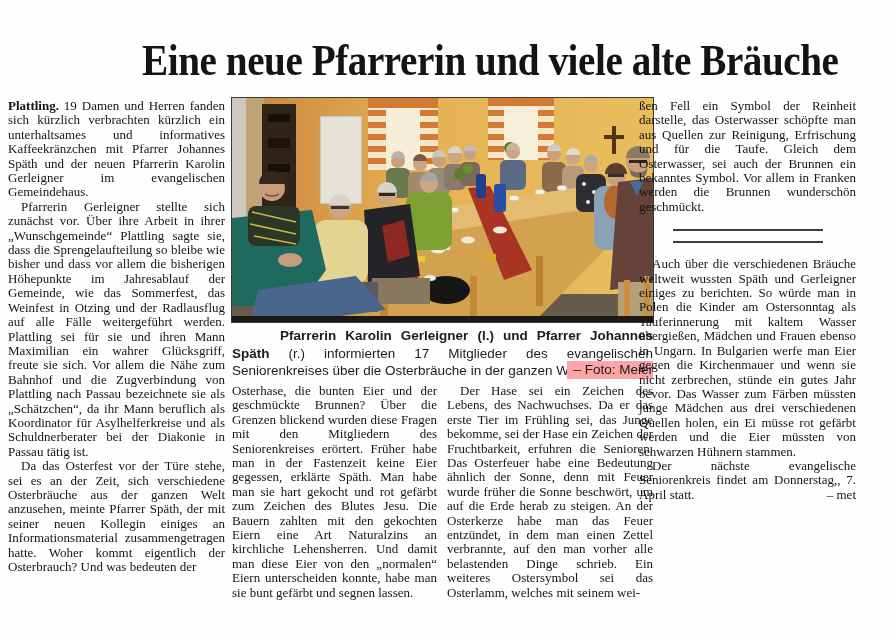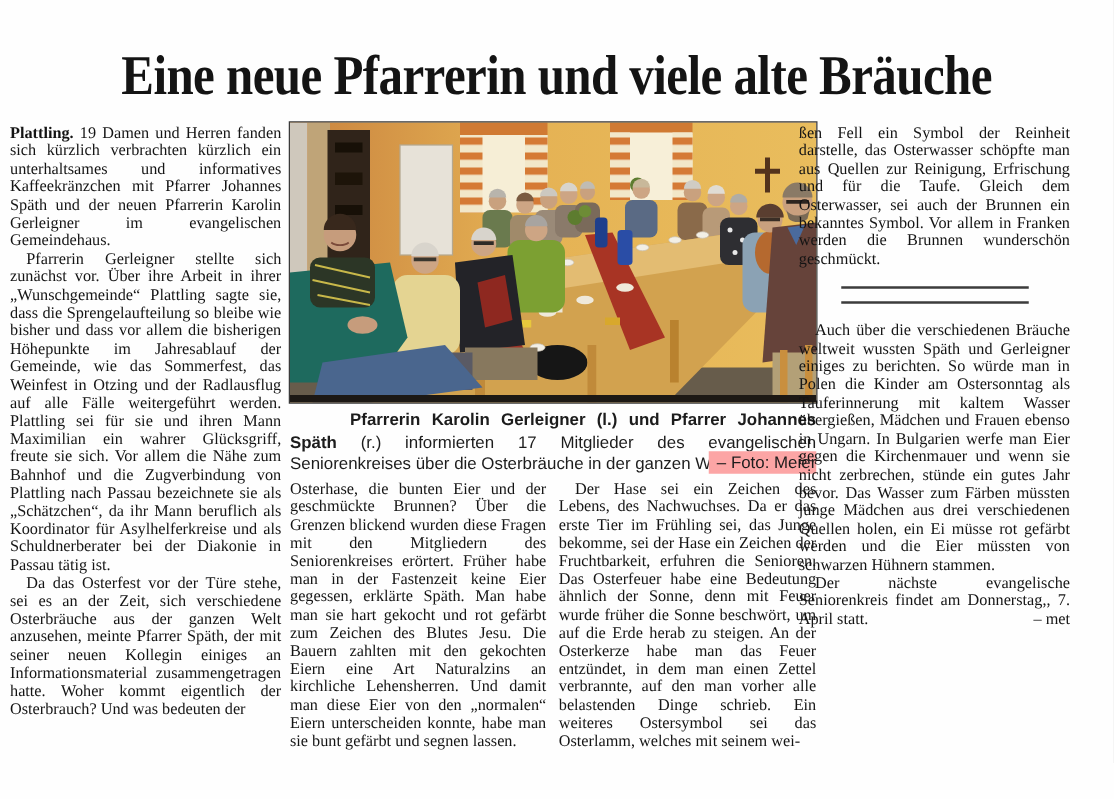--- a/index.html
+++ b/index.html
@@ -3,21 +3,21 @@
 <meta charset="utf-8">
 <style>
   html,body{margin:0;padding:0;background:#e9e9e9;}
   .page{
     position:relative;width:891px;height:639px;background:#fefefe;
     margin:0 auto;overflow:hidden;color:#141414;
     font-family:"Liberation Serif", serif;
   }
   
   .headline{
-    position:absolute;top:4px;left:0;width:891px;text-align:center;
+    position:absolute;top:4px;left:0;width:891px;text-align:right;
     font-size:45px;font-weight:700;letter-spacing:-0.5px;white-space:nowrap;
   }
   .headline .squeeze{display:inline-block;transform:scaleX(0.87);transform-origin:center;}
   .subheadline{
     position:absolute;top:59px;left:0;width:891px;text-align:center;
     font-size:20px;font-weight:400;white-space:nowrap;
   }
   .subheadline .squeeze{display:inline-block;transform:scaleX(0.97);transform-origin:center;}
   
   .col{position:absolute;font-size:13px;line-height:14.4px;text-align:justify;hyphens:auto;-webkit-hyphens:auto;}

